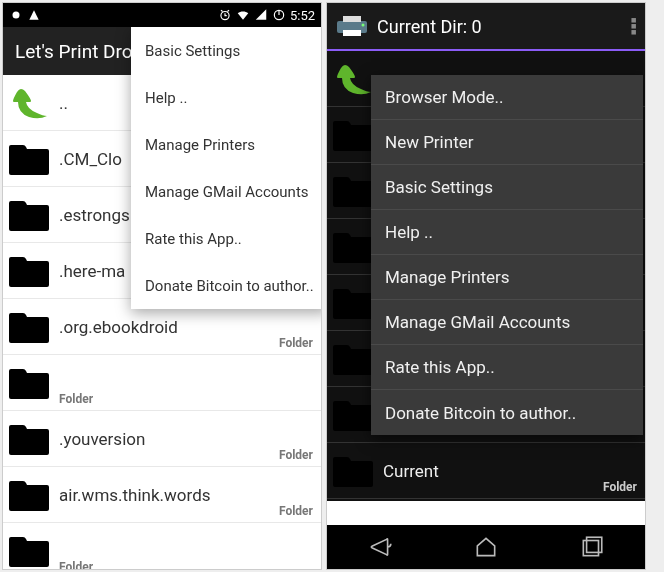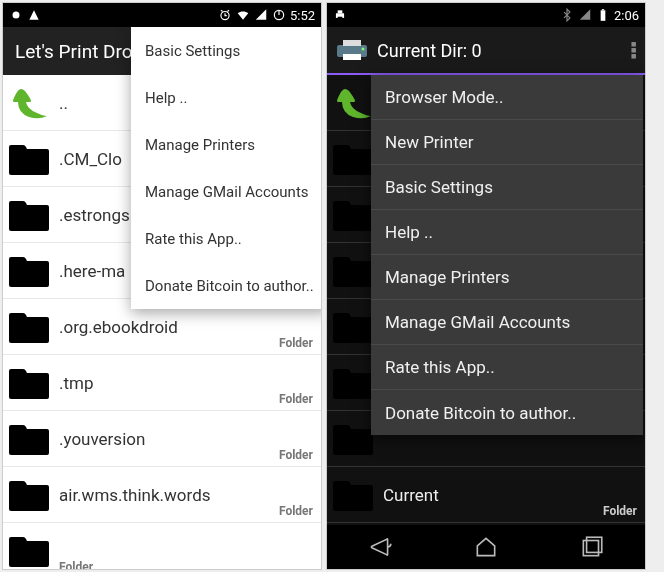--- a/index.html
+++ b/index.html
@@ -133,21 +133,20 @@
           <span class="folder-ico"><svg class="folder-svg" viewBox="0 0 44 36">
               <use href="#folder-g"></use>
             </svg></span>
           <span class="name">.org.ebookdroid</span>
           <span class="type">Folder</span>
         </div>
         <div class="row">
           <span class="folder-ico"><svg class="folder-svg" viewBox="0 0 44 36">
               <use href="#folder-g"></use>
             </svg></span>
-          <span class="name">.tmp</span>
           <span class="type">Folder</span>
         </div>
         <div class="row">
           <span class="folder-ico"><svg class="folder-svg" viewBox="0 0 44 36">
               <use href="#folder-g"></use>
             </svg></span>
           <span class="name">.youversion</span>
           <span class="type">Folder</span>
         </div>
         <div class="row">
@@ -168,48 +167,20 @@
         <div class="mi">Basic Settings</div>
         <div class="mi">Help ..</div>
         <div class="mi">Manage Printers</div>
         <div class="mi">Manage GMail Accounts</div>
         <div class="mi">Rate this App..</div>
         <div class="mi">Donate Bitcoin to author..</div>
       </div>
   </div>
 
   <div class="phone right">
-    <div class="status dark">
-      <div class="left-icons">
-        <span class="ico">
-            <svg viewBox="0 0 24 24" fill="#fff">
-              <rect x="5" y="9" width="14" height="8"></rect>
-              <rect x="8" y="4" width="8" height="5"></rect>
-              <rect x="8" y="15" width="8" height="5" fill="#000"></rect>
-            </svg>
-          </span>
-      </div>
-      <span class="ico">
-          <svg viewBox="0 0 24 24" fill="none" stroke="#888" stroke-width="2">
-            <path d="M7 7l10 10-5 5V2l5 5L7 17"></path>
-          </svg>
-        </span>
-      <span class="ico">
-          <svg viewBox="0 0 24 24" fill="#888">
-            <path d="M3 20h18V2z"></path>
-          </svg>
-        </span>
-      <span class="ico">
-          <svg viewBox="0 0 24 24" fill="#fff">
-            <rect x="8" y="4" width="8" height="18"></rect>
-            <rect x="10" y="2" width="4" height="2"></rect>
-          </svg>
-        </span>
-      <span>2:06</span>
-    </div>
     <div class="appbar-r">
       <span class="printer-ico"><svg viewBox="0 0 34 22">
             <rect x="2" y="6" width="30" height="12" rx="2" fill="#5a7a8a"></rect>
             <rect x="8" y="1" width="18" height="6" fill="#ddd"></rect>
             <rect x="8" y="15" width="18" height="6" fill="#fff"></rect>
             <circle cx="28" cy="10" r="1.5" fill="#7f7"></circle>
           </svg></span>
       <span class="title">Current Dir: 0</span>
       <div class="more">
           <span>▪</span>

